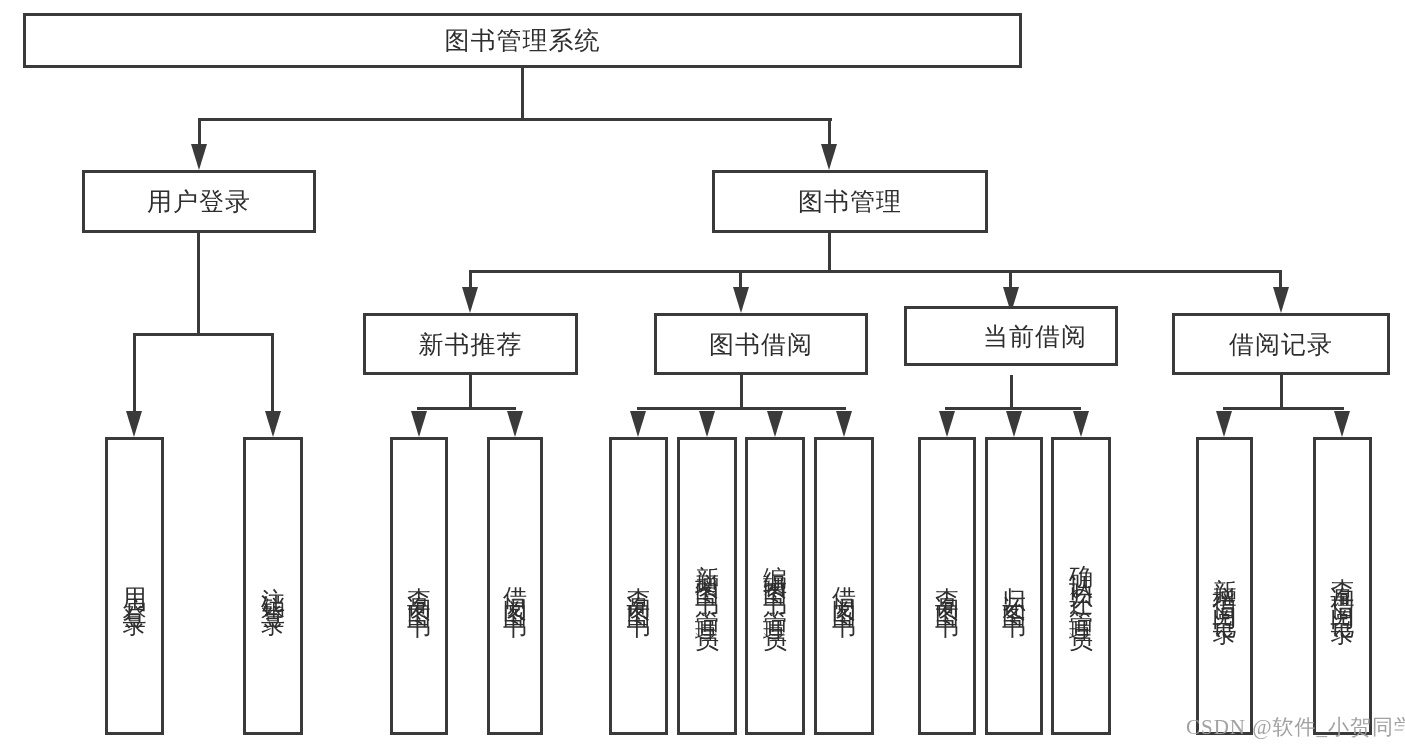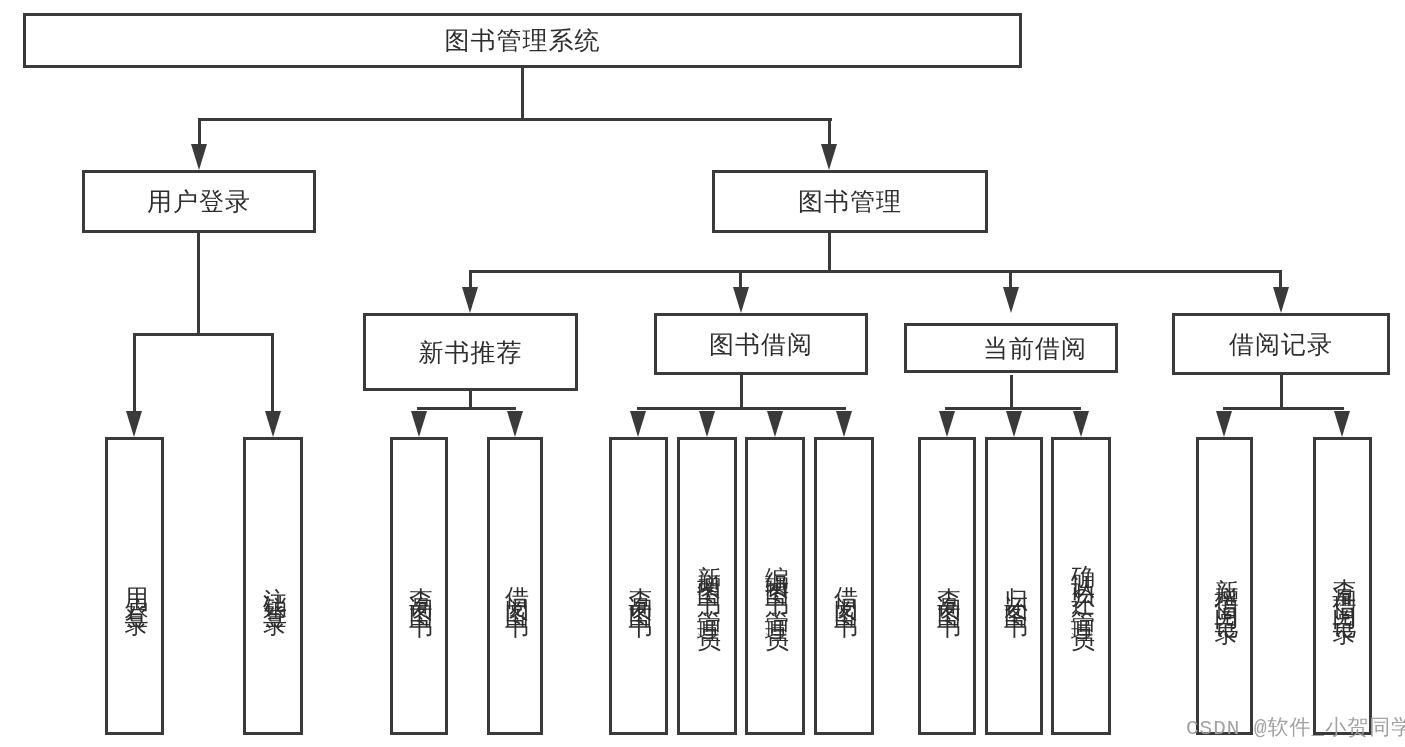--- a/index.html
+++ b/index.html
@@ -1,18 +1,19 @@
 <!DOCTYPE html>
 <html><head>
 <meta charset="utf-8">
 <style>
   html,body{margin:0;padding:0;background:#ffffff;}
   .canvas{
     position:relative;width:1405px;height:747px;background:#ffffff;overflow:hidden;
-    font-family:Liberation Mono, monospace;
+    font-family:Liberation Serif, serif;
+    border-radius:27px;
   }
   .node{
     position:absolute;box-sizing:border-box;background:#ffffff;
     border:3px solid #3a3a3a;color:#2e2e2e;
     display:flex;align-items:center;justify-content:center;
     font-size:25px;letter-spacing:1px;z-index:2;
   }
   .leaf{font-size:24px;}
   .vtext{
     writing-mode:vertical-rl;text-orientation:mixed;
@@ -84,27 +85,27 @@
     <span>图书管理系统</span>
   </div>
 
   <div class="node" style="left:82px;top:170px;width:234px;height:63px;">
     <span>用户登录</span>
   </div>
   <div class="node" style="left:712px;top:170px;width:276px;height:63px;">
     <span>图书管理</span>
   </div>
 
-  <div class="node" style="left:363px;top:313px;width:215px;height:78px;">
+  <div class="node" style="left:363px;top:313px;width:215px;height:62px;">
     <span>新书推荐</span>
   </div>
   <div class="node" style="left:654px;top:313px;width:214px;height:62px;">
     <span>图书借阅</span>
   </div>
-  <div class="node" style="left:904px;top:323px;width:214px;height:50px;padding-left:48px;">
+  <div class="node" style="left:904px;top:306px;width:214px;height:60px;padding-left:48px;">
     <span>当前借阅</span>
   </div>
   <div class="node" style="left:1172px;top:313px;width:218px;height:62px;">
     <span>借阅记录</span>
   </div>
 
   <div class="node leaf" style="left:105px;top:437px;width:59px;height:298px;">
     <span class="vtext">用户登录</span>
   </div>
   <div class="node leaf" style="left:243px;top:437px;width:60px;height:298px;">

